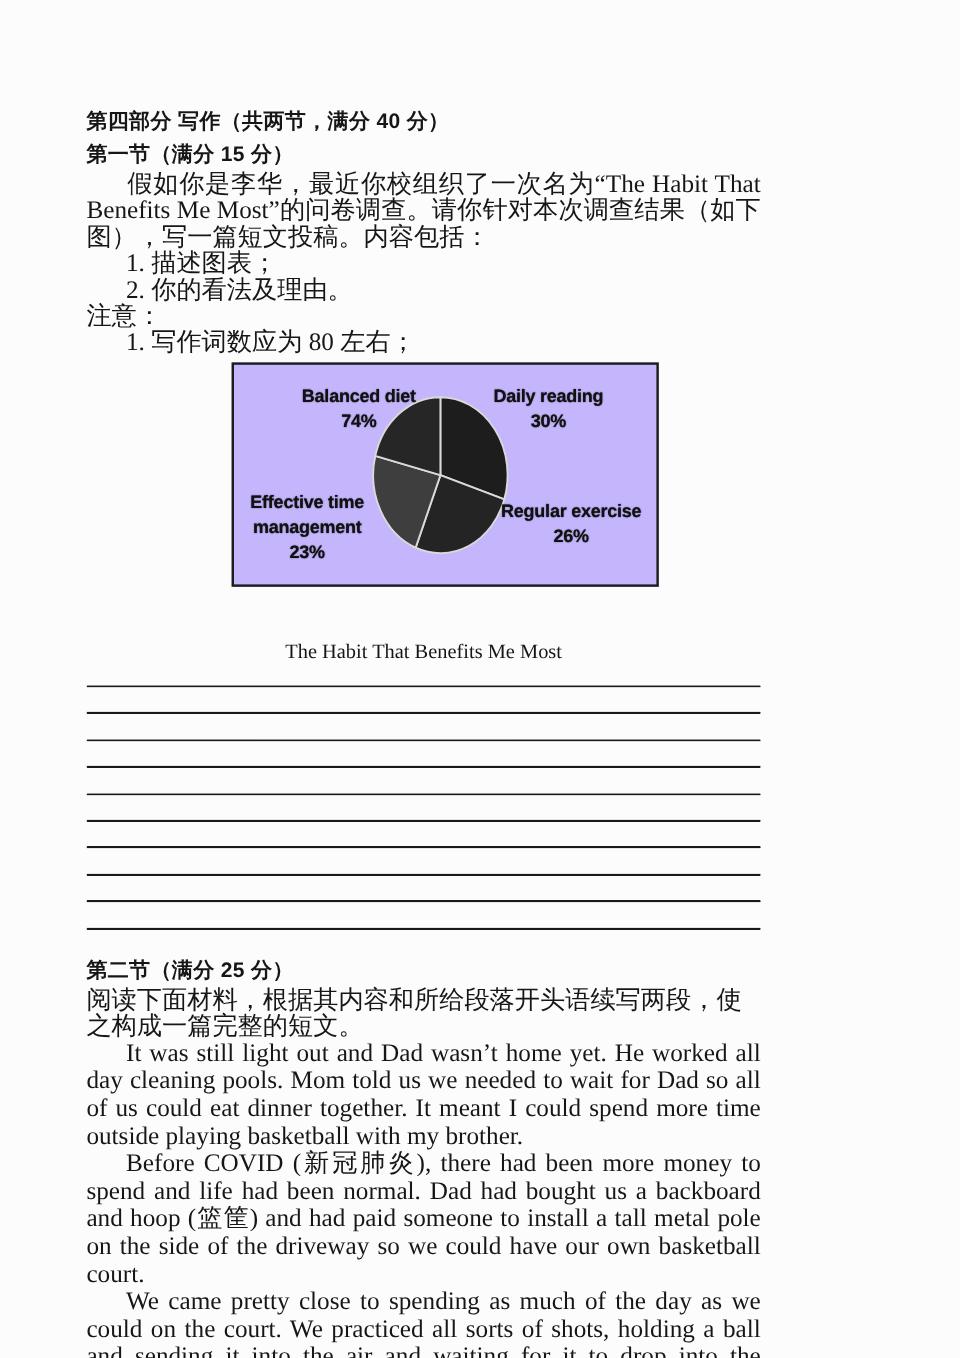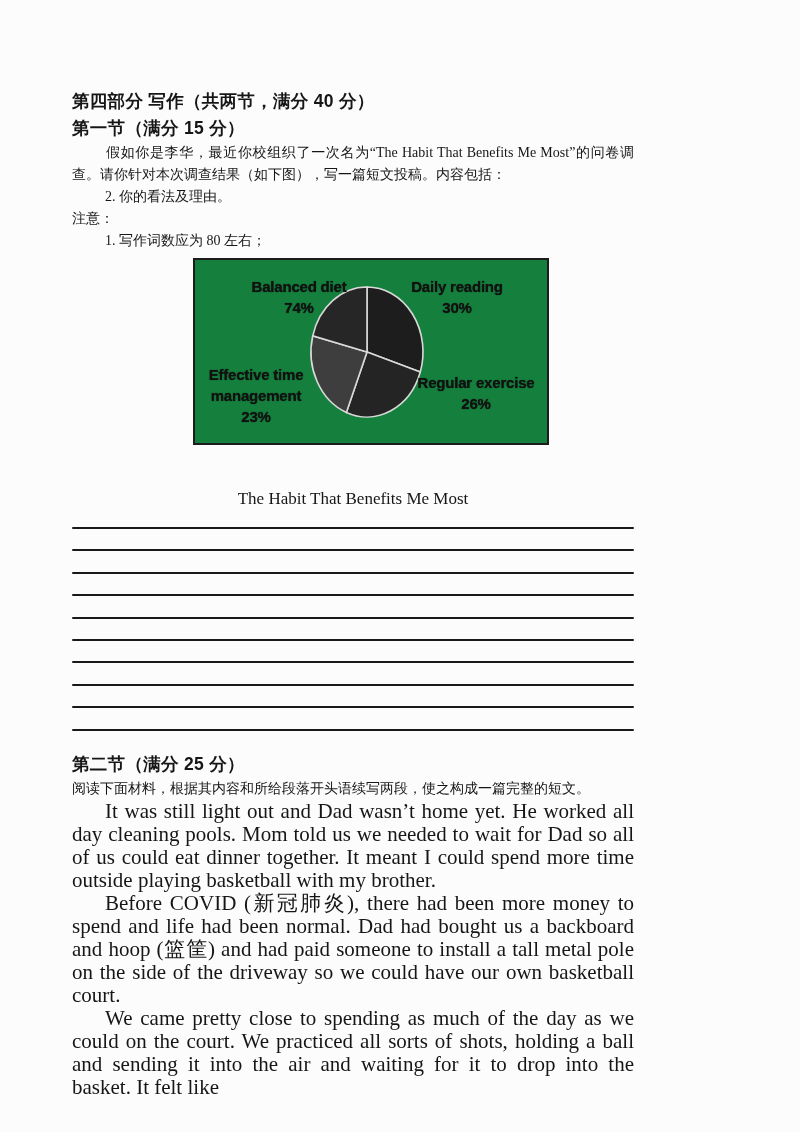--- a/index.html
+++ b/index.html
@@ -6,26 +6,26 @@
   body{
     width:800px;height:1132px;overflow:hidden;
     background:#fcfcfc;color:#161616;
     font-family:"Liberation Serif","DejaVu Serif",serif;
   }
   .page{box-sizing:border-box;width:696px;height:1132px;padding:88px 62px 0 72px;position:relative;}
   .h-part,.h-sec{
     font-family:"Liberation Sans","DejaVu Sans",sans-serif;
     font-weight:700;font-size:17.5px;line-height:27px;letter-spacing:.3px;
   }
-  .cn{font-size:14px;line-height:22px;}
+  .cn{font-size:21px;line-height:22px;}
   .cn-indent{text-indent:34px;text-align:justify;}
   .list-item{padding-left:33px;}
   .figure-box{
     box-sizing:content-box;position:relative;margin:6px 0 0 121px;
-    width:352px;height:183px;border:2px solid #1c1c1c;background:#15803d;
+    width:352px;height:183px;border:2px solid #1c1c1c;background:#c4b5fd;
   }
   .figure-box svg{position:absolute;left:0;top:0;}
   .pie-label{
     position:absolute;text-align:center;
     font-family:"Liberation Sans","DejaVu Sans",sans-serif;
     font-weight:700;font-size:15px;line-height:21px;letter-spacing:-.2px;
     color:#111;text-shadow:0 0 1px rgba(10,10,10,.85);
   }
   .lbl-tl{left:49px;top:16px;width:110px;}
   .lbl-tr{left:207px;top:16px;width:110px;}
@@ -45,20 +45,21 @@
 </head>
 <body>
 
 <div class="page">
 
   <div class="h-part">第四部分 写作（共两节，满分 40 分）</div>
   <div class="h-sec">第一节（满分 15 分）</div>
 
   <div class="cn cn-indent">假如你是李华，最近你校组织了一次名为“The Habit That Benefits Me Most”的问卷调查。请你针对本次调查结果（如下图），写一篇短文投稿。内容包括：</div>
 
+  <div class="cn list-item">1. 描述图表；</div>
   <div class="cn list-item">2. 你的看法及理由。</div>
 
   <div class="cn">注意：</div>
   <div class="cn list-item">1. 写作词数应为 80 左右；</div>
 
   <div class="figure-box">
     <svg id="pie-svg" width="352" height="183" viewBox="0 0 352 183">
         <path d="M 172 92 L 172 27 A 56 65 0 0 1 225.2591649125286 112.08610463437158 Z" fill="#1d1d1d" stroke="#d9d9d9" stroke-width="1.6"></path>
         <path d="M 172 92 L 225.2591649125286 112.08610463437158 A 56 65 0 0 1 151.38502504965803 152.43547158273634 Z" fill="#242424" stroke="#d9d9d9" stroke-width="1.6"></path>
         <path d="M 172 92 L 151.38502504965803 152.43547158273634 A 56 65 0 0 1 117.75934297679666 75.83515733428443 Z" fill="#3e3e3e" stroke="#d9d9d9" stroke-width="1.6"></path>

